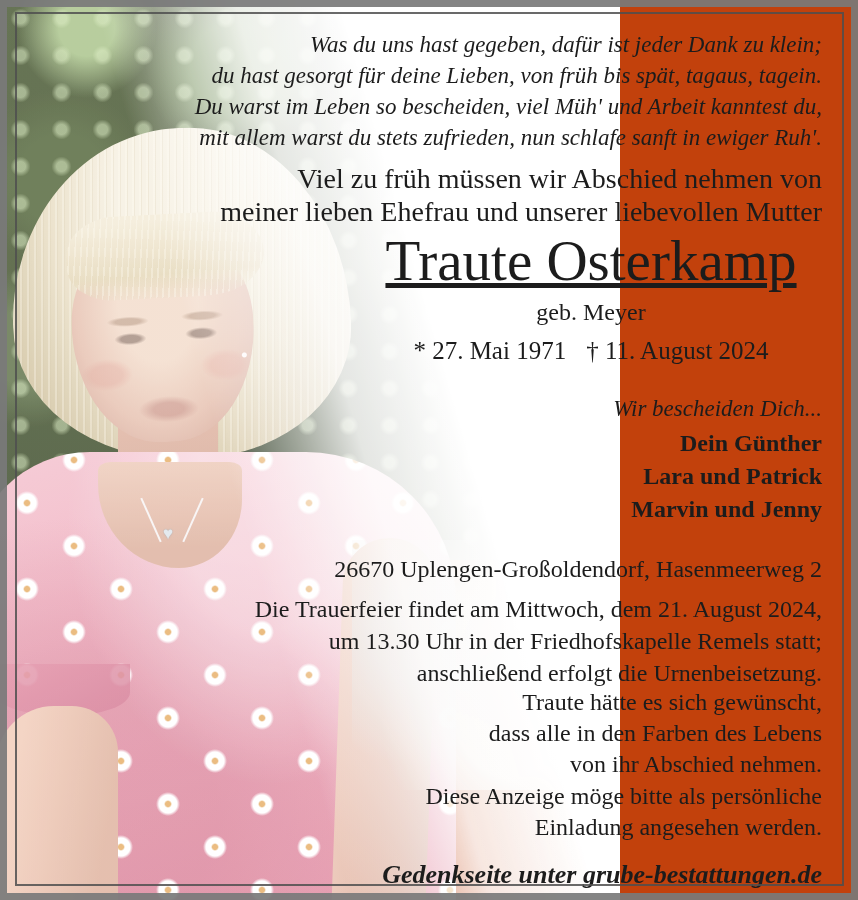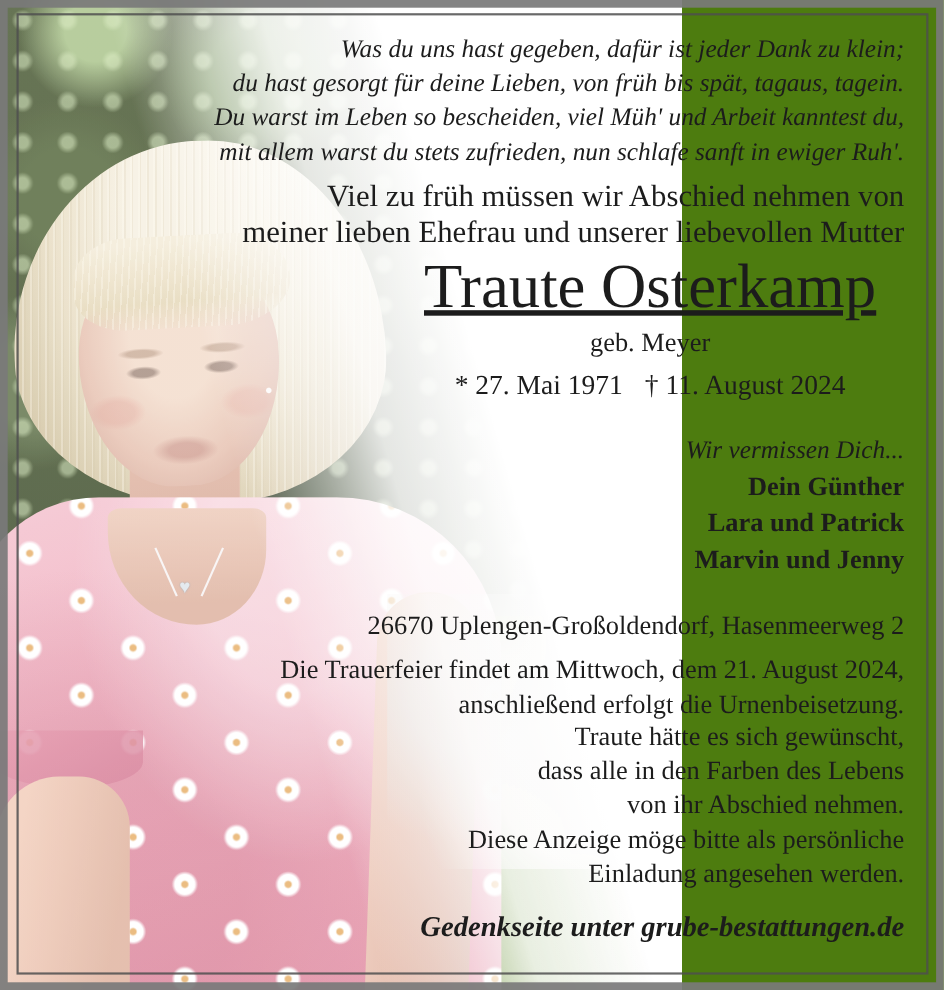--- a/index.html
+++ b/index.html
@@ -1,18 +1,18 @@
 <!DOCTYPE html>
 <html style="--ink: #1c1c1c; --frame-outer: #7a7a7a; --frame-inner: #4f4f4f; --foliage: #46552f; --foliage-dark: #2c3a20; --hair: #e8ddc2; --hair-light: #f6f0e0; --skin: #e8c2b0; --skin-shadow: #cf9c8c; --pink: #f0a5b8; --pink-light: #f7c3d0; --pink-dark: #e78fa6; --daisy: #ffffff; --daisy-center: #eab066;"><head>
 <meta charset="utf-8">
 <style>
   html,body{margin:0;padding:0;background:#fff;}
   body{width:858px;height:900px;position:relative;overflow:hidden;
        font-family:"Liberation Serif","DejaVu Serif",serif;color:var(--ink,#1c1c1c);}
-  .ad{position:absolute;inset:0;background:#4d7c0f;}
+  .ad{position:absolute;inset:0;background:#c2410c;}
 
   
   .photo{position:absolute;left:0;top:0;width:620px;height:900px;overflow:hidden;filter:saturate(.95);}
   .photo div{position:absolute;}
   .p-foliage{inset:0;height:560px;
     background-image:
       radial-gradient(circle 10px at 50% 50%, rgba(214,234,184,.55) 0 5px, transparent 10px),
       radial-gradient(circle 70px at 14% 5%, #a9c489 0 28px, transparent 70px),
       radial-gradient(circle 90px at 38% 12%, #6d8a4f 0 45px, transparent 90px),
       radial-gradient(circle 110px at 60% 6%, #2e3d22 0 60px, transparent 110px),
@@ -148,32 +148,33 @@
     </div>
 
     <div class="center-block">
       <div class="name">Traute Osterkamp</div>
       <div class="maiden">geb. Meyer</div>
       <div class="dates">
         <span>* 27. Mai 1971</span><span class="gap"></span><span>† 11. August 2024</span>
       </div>
     </div>
 
-    <div class="farewell">Wir vermissen Dich...</div>
+    <div class="farewell">Wir bescheiden Dich...</div>
 
     <div class="mourners">
       <div>Dein Günther</div>
       <div>Lara und Patrick</div>
       <div>Marvin und Jenny</div>
     </div>
 
     <div class="address">26670 Uplengen-Großoldendorf, Hasenmeerweg 2</div>
 
     <div class="funeral">
       <div>Die Trauerfeier findet am Mittwoch, dem 21. August 2024,</div>
+      <div>um 13.30 Uhr in der Friedhofskapelle Remels statt;</div>
       <div>anschließend erfolgt die Urnenbeisetzung.</div>
     </div>
 
     <div class="wishes">
       <div>Traute hätte es sich gewünscht,</div>
       <div>dass alle in den Farben des Lebens</div>
       <div>von ihr Abschied nehmen.</div>
     </div>
 
     <div class="invitation">

